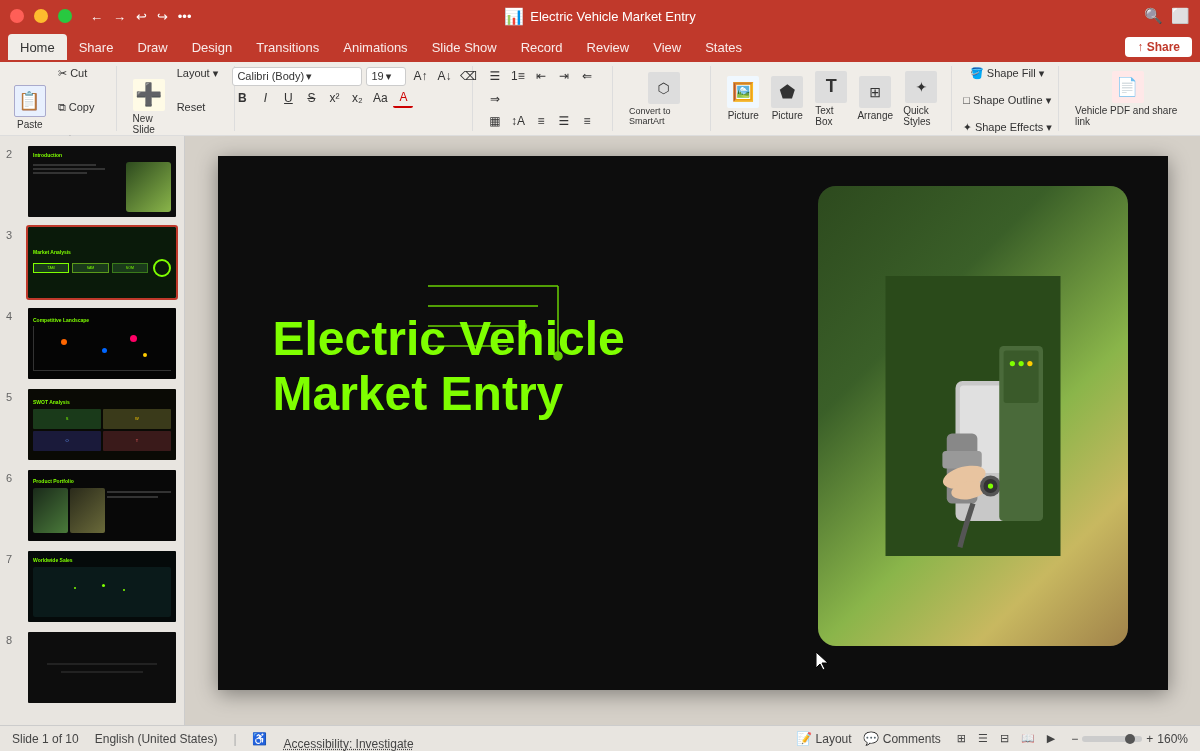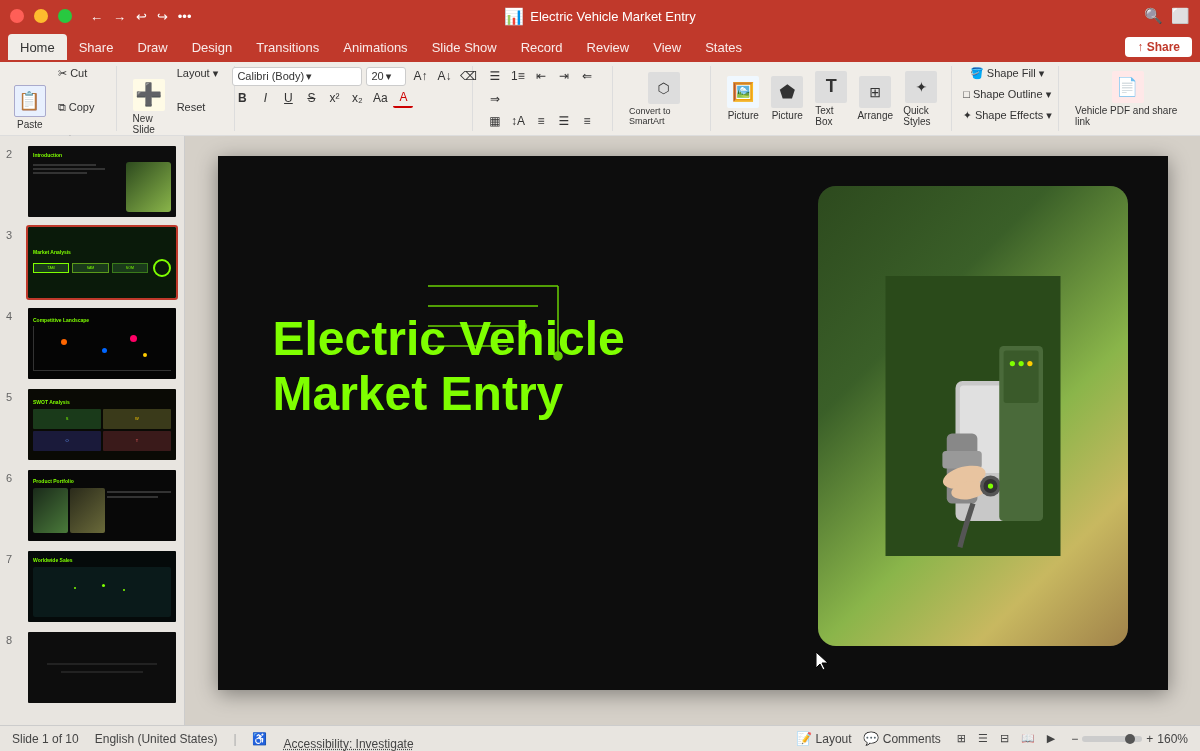--- a/index.html
+++ b/index.html
@@ -421,21 +421,21 @@
   </div>
 
   <div class="ribbon-group" style="min-width:200px;">
     <div class="ribbon-group-content" style="flex-direction:column; align-items:flex-start; gap:2px;">
       <div style="display:flex; gap:4px; align-items:center;">
         <div class="ribbon-dropdown" style="width:130px;">
           <span>Calibri (Body)</span>
             <span>▾</span>
         </div>
         <div class="ribbon-dropdown" style="width:40px;">
-          <span>20</span>
+          <span>19</span>
             <span>▾</span>
         </div>
         <span class="fmt-btn">A↑</span>
         <span class="fmt-btn">A↓</span>
         <span class="fmt-btn">⌫</span>
       </div>
       <div class="ribbon-format-row">
         <span class="fmt-btn" style="font-weight:bold;">B</span>
         <span class="fmt-btn" style="font-style:italic;">I</span>
         <span class="fmt-btn" style="text-decoration:underline;">U</span>
@@ -497,21 +497,21 @@
         <span>Arrange</span>
       </div>
       <div class="ribbon-btn">
         <div class="icon-box" style="font-size:14px;">✦</div>
         <span>Quick Styles</span>
       </div>
     </div>
   </div>
 
   <div class="ribbon-group">
-    <div class="ribbon-group-content" style="flex-direction:column; gap:6px;">
+    <div class="ribbon-group-content" style="flex-direction:column; gap:12px;">
       <div class="ribbon-small-btn">🪣 Shape Fill ▾</div>
       <div class="ribbon-small-btn">□ Shape Outline ▾</div>
       <div class="ribbon-small-btn">✦ Shape Effects ▾</div>
     </div>
   </div>
 
   <div class="ribbon-group">
     <div class="ribbon-group-content">
       <div class="ribbon-btn">
         <div class="icon-box" style="font-size:18px; background:#ffe8e8;">📄</div>

